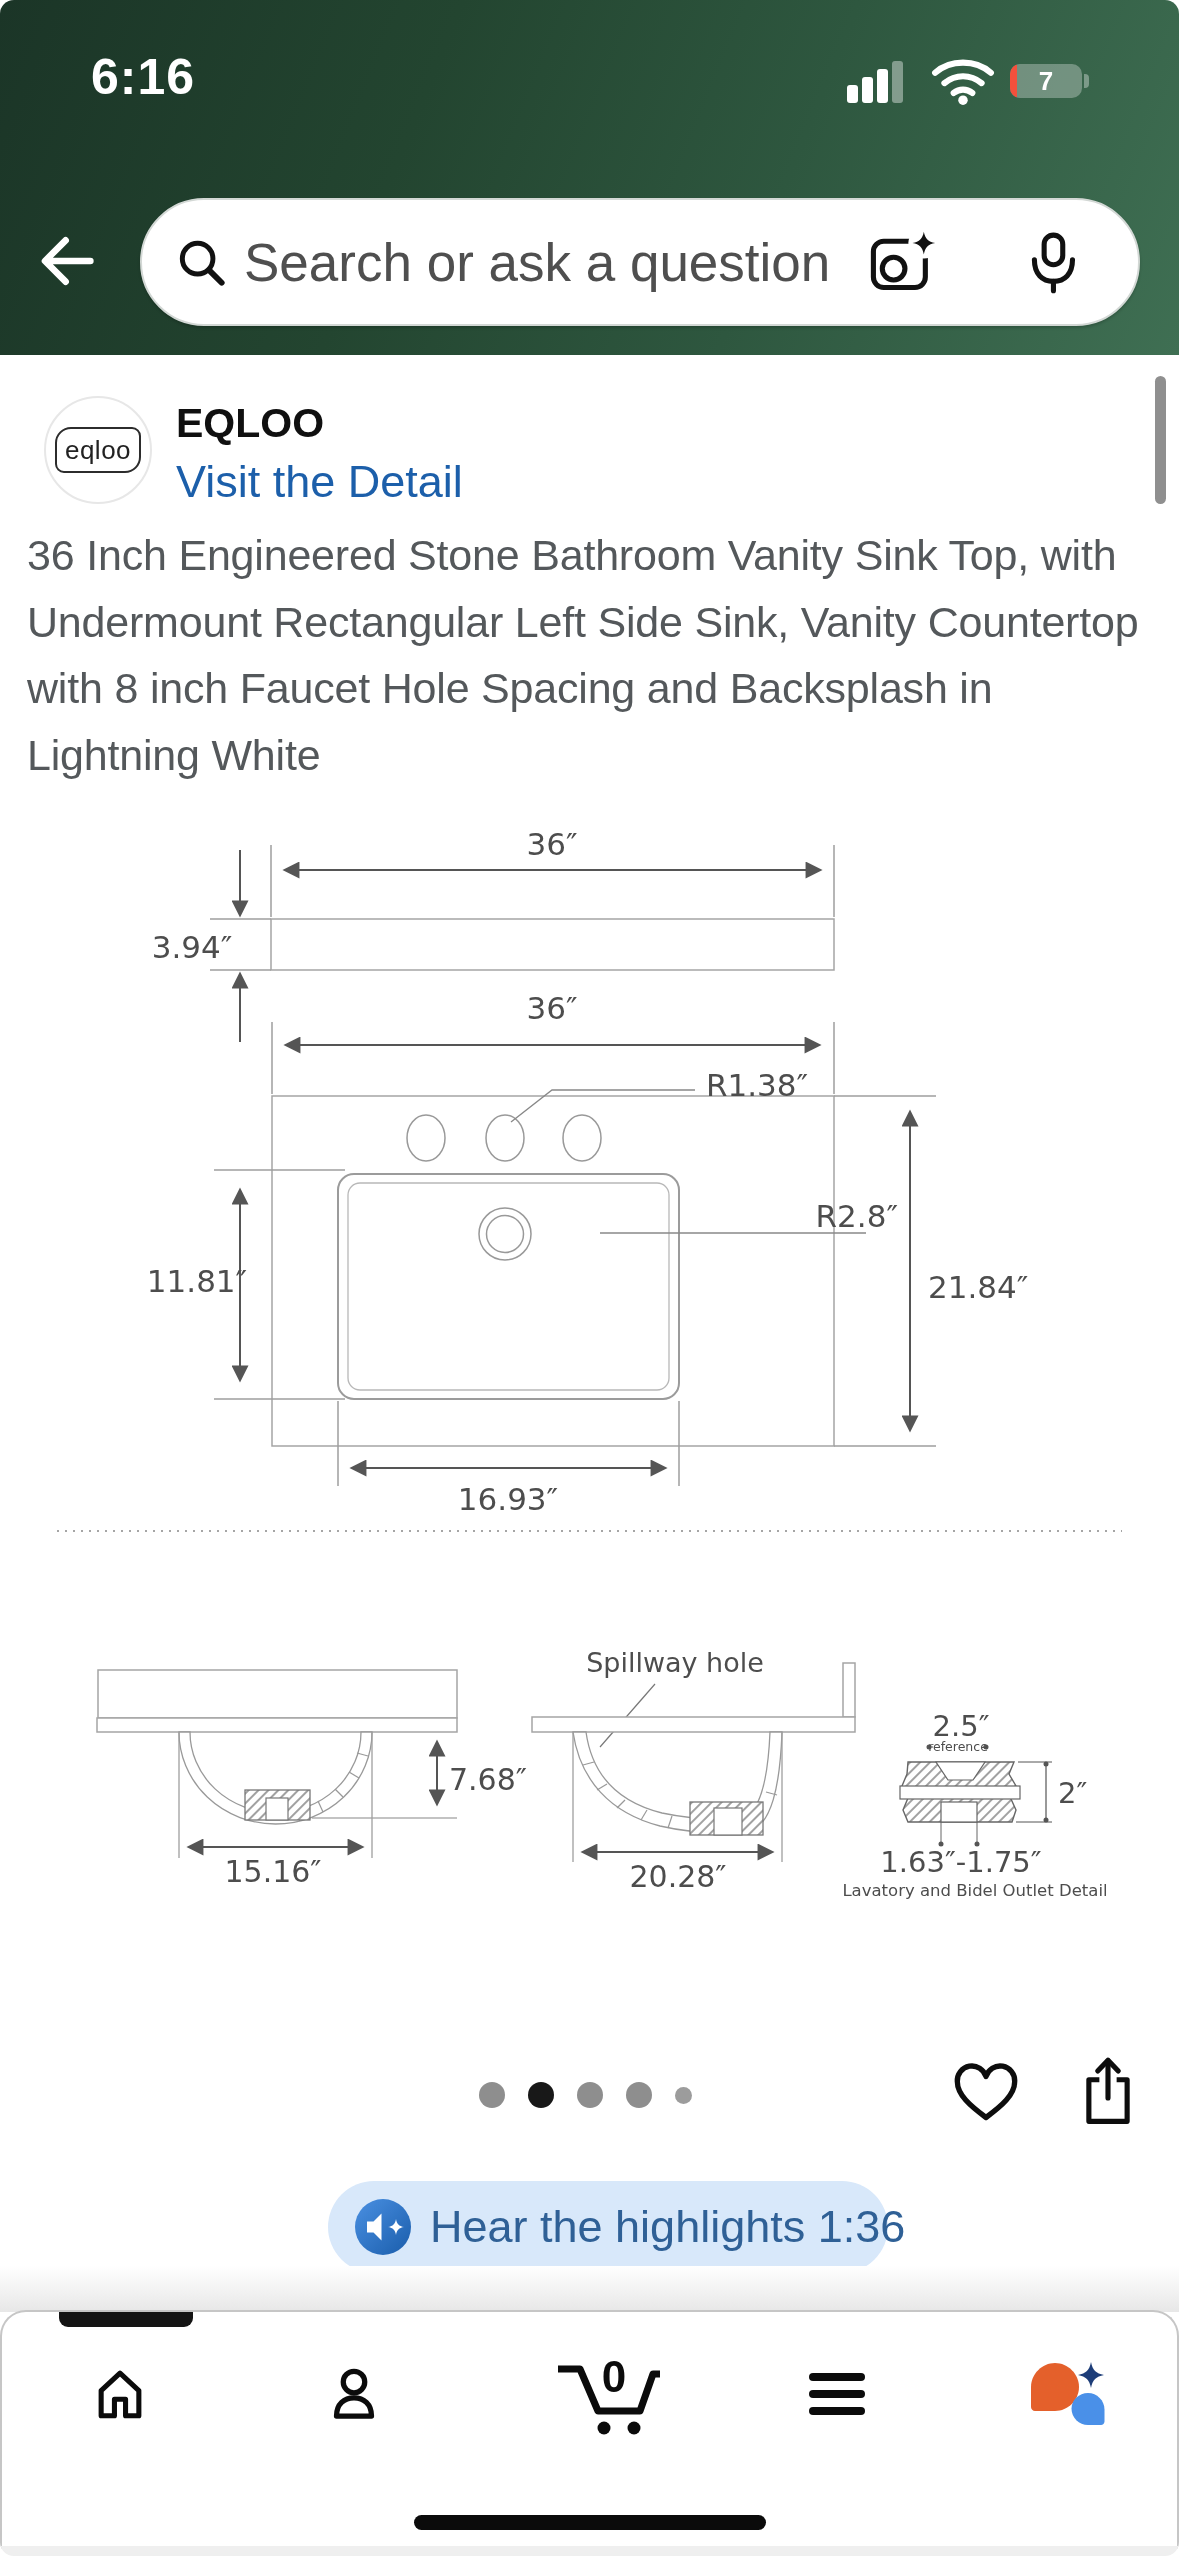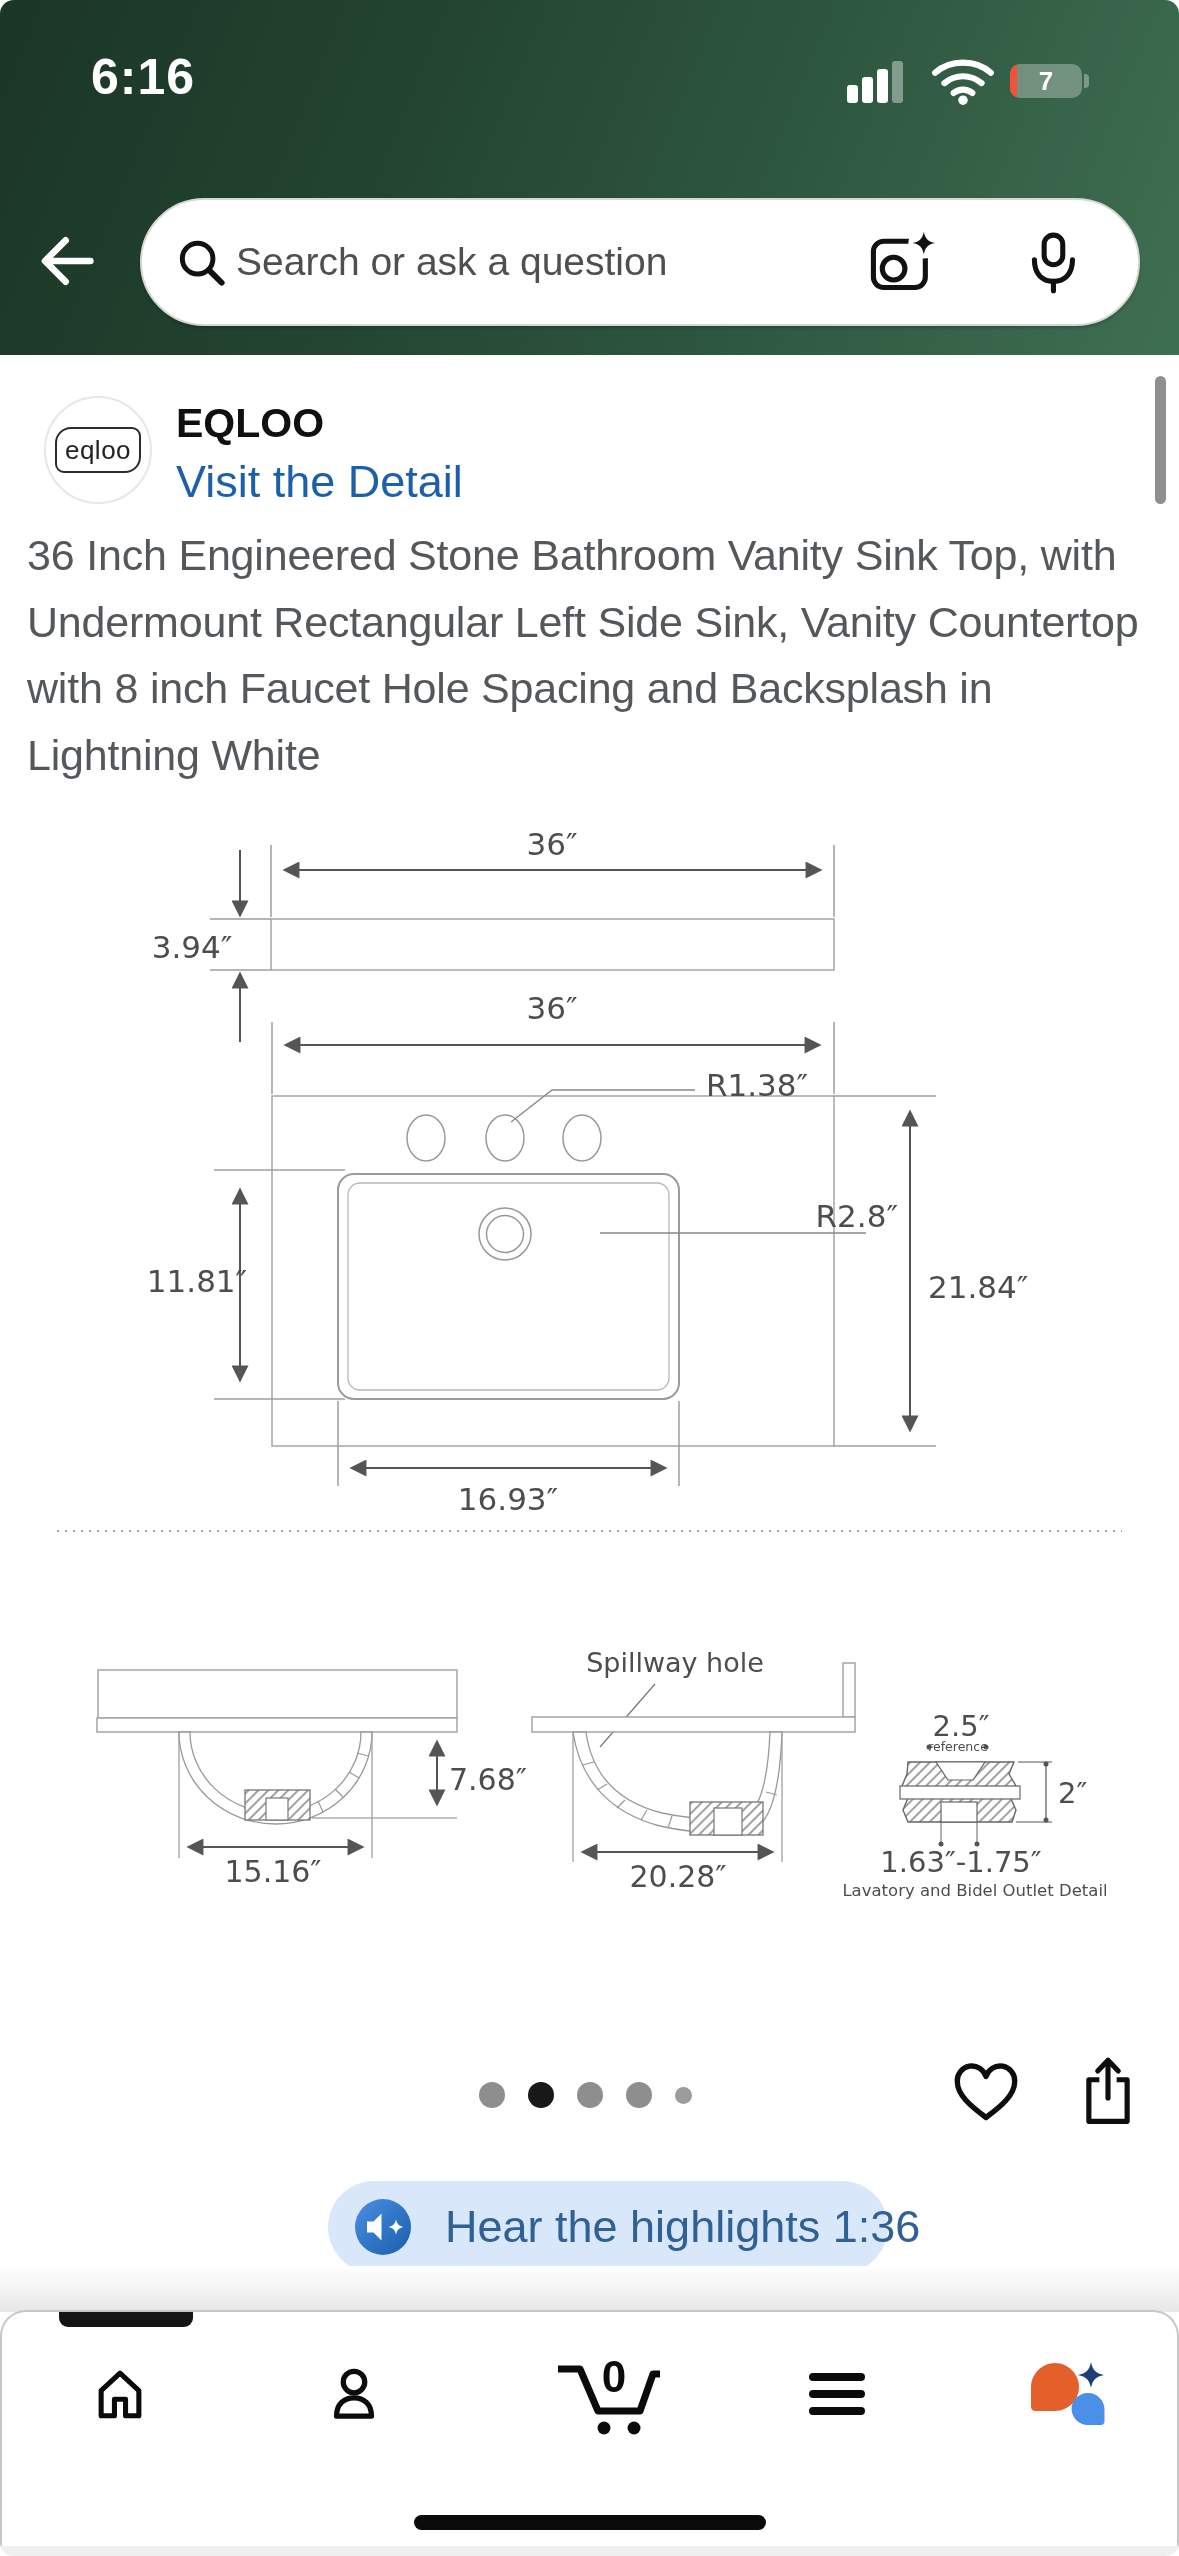--- a/index.html
+++ b/index.html
@@ -17,21 +17,21 @@
   .battery .red { position:absolute; left:0; top:0; width:7px; height:100%; background:#f4503c; }
   .battery .pct { position:absolute; left:0; top:0; width:100%; height:100%; display:flex;
     align-items:center; justify-content:center; color:#fff; font-size:26px; font-weight:700; }
   .batt-nub { width:5px; height:14px; background:rgba(255,255,255,.35); border-radius:0 4px 4px 0; margin-left:-12px; }
 
   .back-btn { position:absolute; left:34px; top:228px; width:66px; height:66px; }
   .search-pill { position:absolute; left:140px; top:198px; width:1000px; height:128px;
     background:#fff; border:2px solid #d3d8d5; border-radius:64px;
     box-shadow:0 2px 3px rgba(0,0,0,.18); display:flex; align-items:center; }
   .search-pill .mag { margin-left:32px; flex:0 0 auto; }
-  .search-placeholder { margin-left:8px; font-size:39px; color:#4f4f4f; white-space:nowrap;
+  .search-placeholder { margin-left:16px; font-size:53px; color:#4f4f4f; white-space:nowrap;
     overflow:hidden; width:690px; }
   .lens-btn { position:absolute; right:200px; top:30px; }
   .mic-btn { position:absolute; right:58px; top:32px; }
 
   
   .seller-logo { position:absolute; left:44px; top:396px; width:108px; height:108px; border-radius:50%;
     border:2px solid #e7e7e7; background:#fff; display:flex; align-items:center; justify-content:center; }
   .eqloo-mark { width:86px; height:46px; border:2.5px solid #2c2c2c; border-radius:16px 9px 16px 9px;
     display:flex; align-items:center; justify-content:center; font-size:26px; color:#222; letter-spacing:.5px; }
   .seller-name { position:absolute; left:176px; top:400px; font-size:41px; font-weight:700; color:#101010; }
@@ -57,21 +57,21 @@
 
   
   .dots { position:absolute; left:479px; top:2082px; display:flex; align-items:center; gap:23px; }
   .dot { width:26px; height:26px; border-radius:50%; }
   .heart-btn { position:absolute; left:952px; top:2060px; }
   .share-btn { position:absolute; left:1080px; top:2056px; }
 
   .audio-pill { position:absolute; left:328px; top:2181px; width:560px; height:92px;
     background:#d8e8fa; border-radius:46px; display:flex; align-items:center; }
   .audio-pill .ic { margin-left:26px; flex:0 0 auto; }
-  .audio-label { margin-left:33px; font-size:45px; font-weight:500; color:#2f6096; white-space:nowrap; }
+  .audio-label { margin-left:18px; font-size:45px; font-weight:500; color:#2f6096; white-space:nowrap; }
 
   
   .nav-shadow { position:absolute; left:0; top:2266px; width:1179px; height:46px;
     background:linear-gradient(#ffffff, #e7e7e7); }
   .nav-card { position:absolute; left:0; top:2310px; width:1179px; height:246px; background:#fff;
     border:2px solid #c6c6c6; border-bottom:none; border-radius:26px 26px 0 0; }
   .tab-indicator { position:absolute; left:57px; top:0px; width:134px; height:15px;
     background:#141414; border-radius:0 0 9px 9px; }
   .nav-item { position:absolute; top:42px; width:80px; height:80px; display:flex;
     align-items:center; justify-content:center; }

